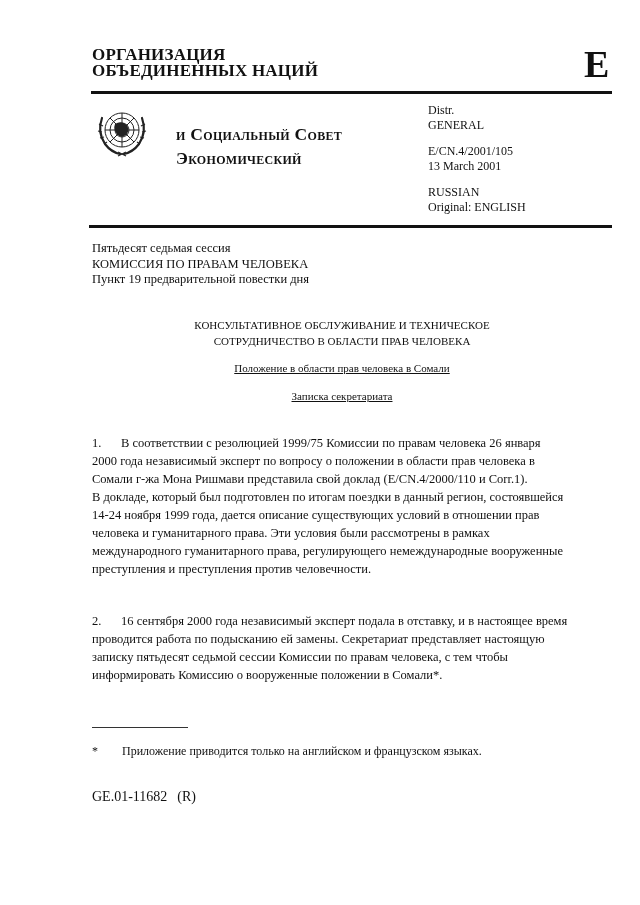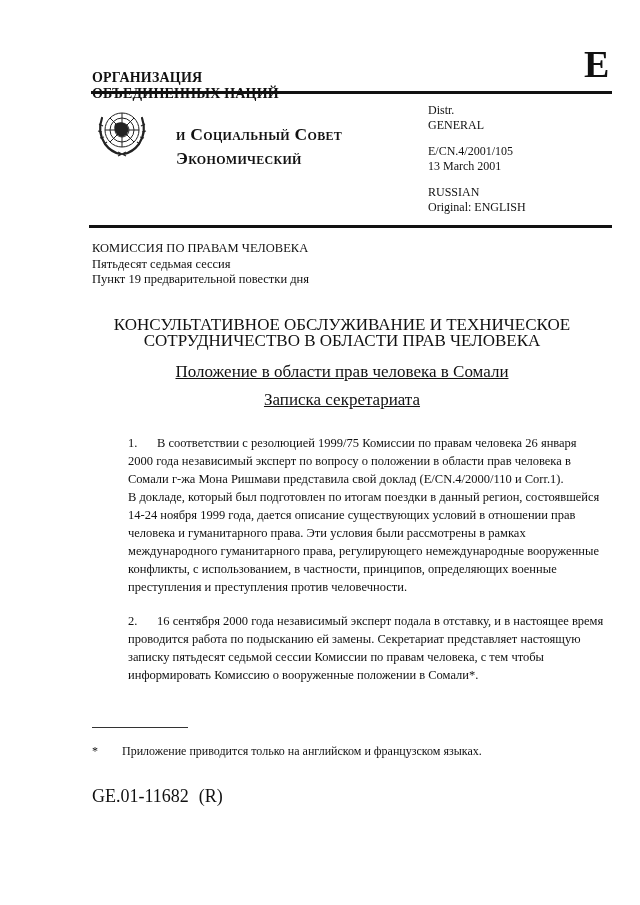--- a/index.html
+++ b/index.html
@@ -1,40 +1,40 @@
 <!DOCTYPE html>
 <html><head>
   <meta charset="utf-8">
   <style>
     html, body { margin: 0; padding: 0; background: #ffffff; }
     body { width: 640px; height: 905px; position: relative; overflow: hidden;
            font-family: "Liberation Serif", "DejaVu Serif", serif; color: #111; }
     .abs { position: absolute; }
-    .org { left: 92px; top: 47px; font-weight: bold; font-size: 14px; line-height: 16px; letter-spacing: 0.2px; margin-top: 23px; }
+    .org { left: 92px; top: 47px; font-weight: bold; font-size: 17px; line-height: 16px; letter-spacing: 0.2px; }
     .big-e { left: 584px; top: 44px; font-weight: bold; font-size: 38px; line-height: 40px; }
     .rule { background: #111; height: 3px; }
     .rule1 { left: 91px; top: 91px; width: 521px; }
     .rule2 { left: 89px; top: 225px; width: 523px; }
     .emblem { left: 93px; top: 104px; width: 58px; height: 58px; }
     .council { left: 176px; top: 122px; font-weight: bold; font-size: 17.5px; line-height: 24px; font-variant: small-caps; letter-spacing: 0.3px; }
     .distr { left: 428px; top: 103px; font-size: 12px; line-height: 14.5px; }
     .distr .gap { height: 12px; }
     .commission { left: 92px; top: 241px; font-size: 12.5px; line-height: 15.5px; }
-    .center-block { left: 92px; width: 500px; text-align: center; font-size: 17px; }
+    .center-block { left: 92px; width: 500px; text-align: center; font-size: 11px; }
     .title-block { top: 317px; line-height: 16px; }
     .subtitle { top: 362px; text-decoration: underline; }
     .note { top: 390px; text-decoration: underline; }
-    .para { left: 92px; width: 500px; font-size: 12.5px; line-height: 18px; margin-left: 36px; }
+    .para { left: 92px; width: 500px; font-size: 12.5px; line-height: 18px; }
     .para1 { top: 434px; }
     .para2 { top: 612px; }
     .para .num { display: inline-block; width: 29px; }
     .fn-rule { left: 92px; top: 727px; width: 96px; height: 1px; background: #333; }
     .footnote { left: 92px; top: 744px; font-size: 12px; line-height: 15px; }
     .footnote .mark { display: inline-block; width: 30px; }
-    .docnum { left: 92px; top: 789px; font-size: 18px; line-height: 15px; }
+    .docnum { left: 92px; top: 789px; font-size: 14px; line-height: 15px; }
     .docnum .r { margin-left: 10px; }
   </style>
 </head>
 <body>
 
 <div class="abs org">
   <div>ОРГАНИЗАЦИЯ</div>
   <div>ОБЪЕДИНЕННЫХ НАЦИЙ</div>
 </div>
 <div class="abs big-e">E</div>
@@ -83,41 +83,40 @@
   <div>E/CN.4/2001/105</div>
   <div>13 March 2001</div>
   <div class="gap"></div>
   <div>RUSSIAN</div>
   <div>Original:  ENGLISH</div>
 </div>
 
 <div class="abs rule rule2"></div>
 
 <div class="abs commission">
+  <div>Пятьдесят седьмая сессия</div>
   <div>КОМИССИЯ ПО ПРАВАМ ЧЕЛОВЕКА</div>
-  <div>Пятьдесят седьмая сессия</div>
   <div>Пункт 19 предварительной повестки дня</div>
 </div>
 
 <div class="abs center-block title-block">
   <div>КОНСУЛЬТАТИВНОЕ ОБСЛУЖИВАНИЕ И ТЕХНИЧЕСКОЕ</div>
   <div>СОТРУДНИЧЕСТВО В ОБЛАСТИ ПРАВ ЧЕЛОВЕКА</div>
 </div>
 <div class="abs center-block subtitle">Положение в области прав человека в Сомали</div>
 <div class="abs center-block note">Записка секретариата</div>
 
 <div class="abs para para1">
   <div><span class="num">1.</span><span>В соответствии с резолюцией 1999/75 Комиссии по правам человека 26 января</span></div>
   <div>2000 года независимый эксперт по вопросу о положении в области прав человека в</div>
   <div>Сомали г-жа Мона Ришмави представила свой доклад (E/CN.4/2000/110 и Corr.1).</div>
   <div>В докладе, который был подготовлен по итогам поездки в данный регион, состоявшейся</div>
   <div>14-24 ноября 1999 года, дается описание существующих условий в отношении прав</div>
   <div>человека и гуманитарного права.  Эти условия были рассмотрены в рамках</div>
   <div>международного гуманитарного права, регулирующего немеждународные вооруженные</div>
-  <div>конфликты, с использованием, в частности, принципов, определяющих военные</div>
   <div>преступления и преступления против человечности.</div>
 </div>
 
 <div class="abs para para2">
   <div><span class="num">2.</span><span>16 сентября 2000 года независимый эксперт подала в отставку, и в настоящее время</span></div>
   <div>проводится работа по подысканию ей замены.  Секретариат представляет настоящую</div>
   <div>записку пятьдесят седьмой сессии Комиссии по правам человека, с тем чтобы</div>
   <div>информировать Комиссию о вооруженные положении в Сомали*.</div>
 </div>
 

